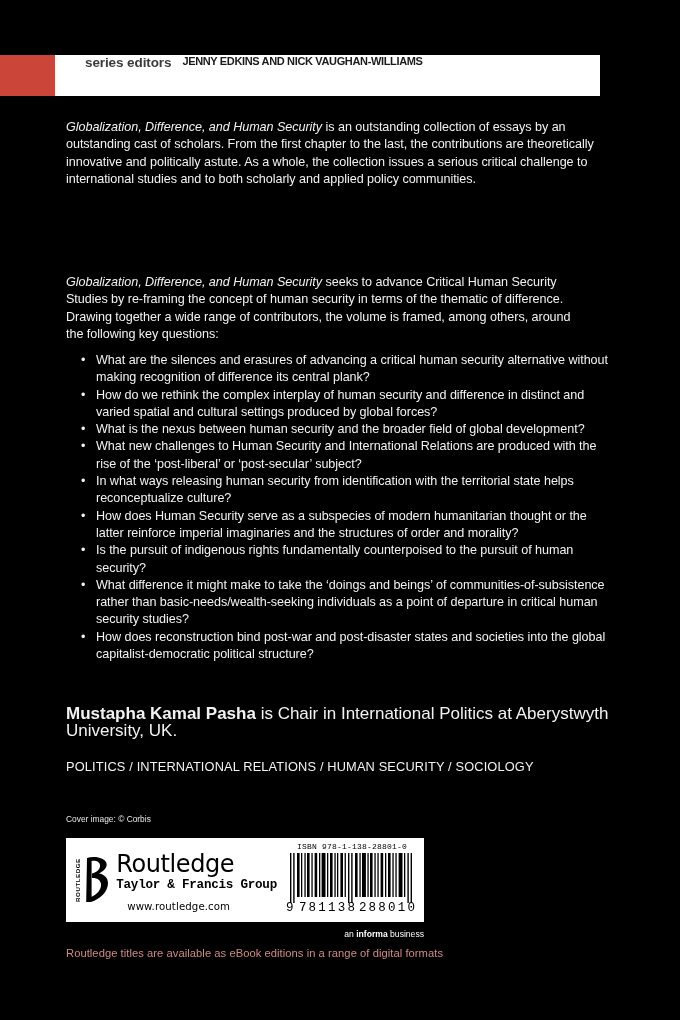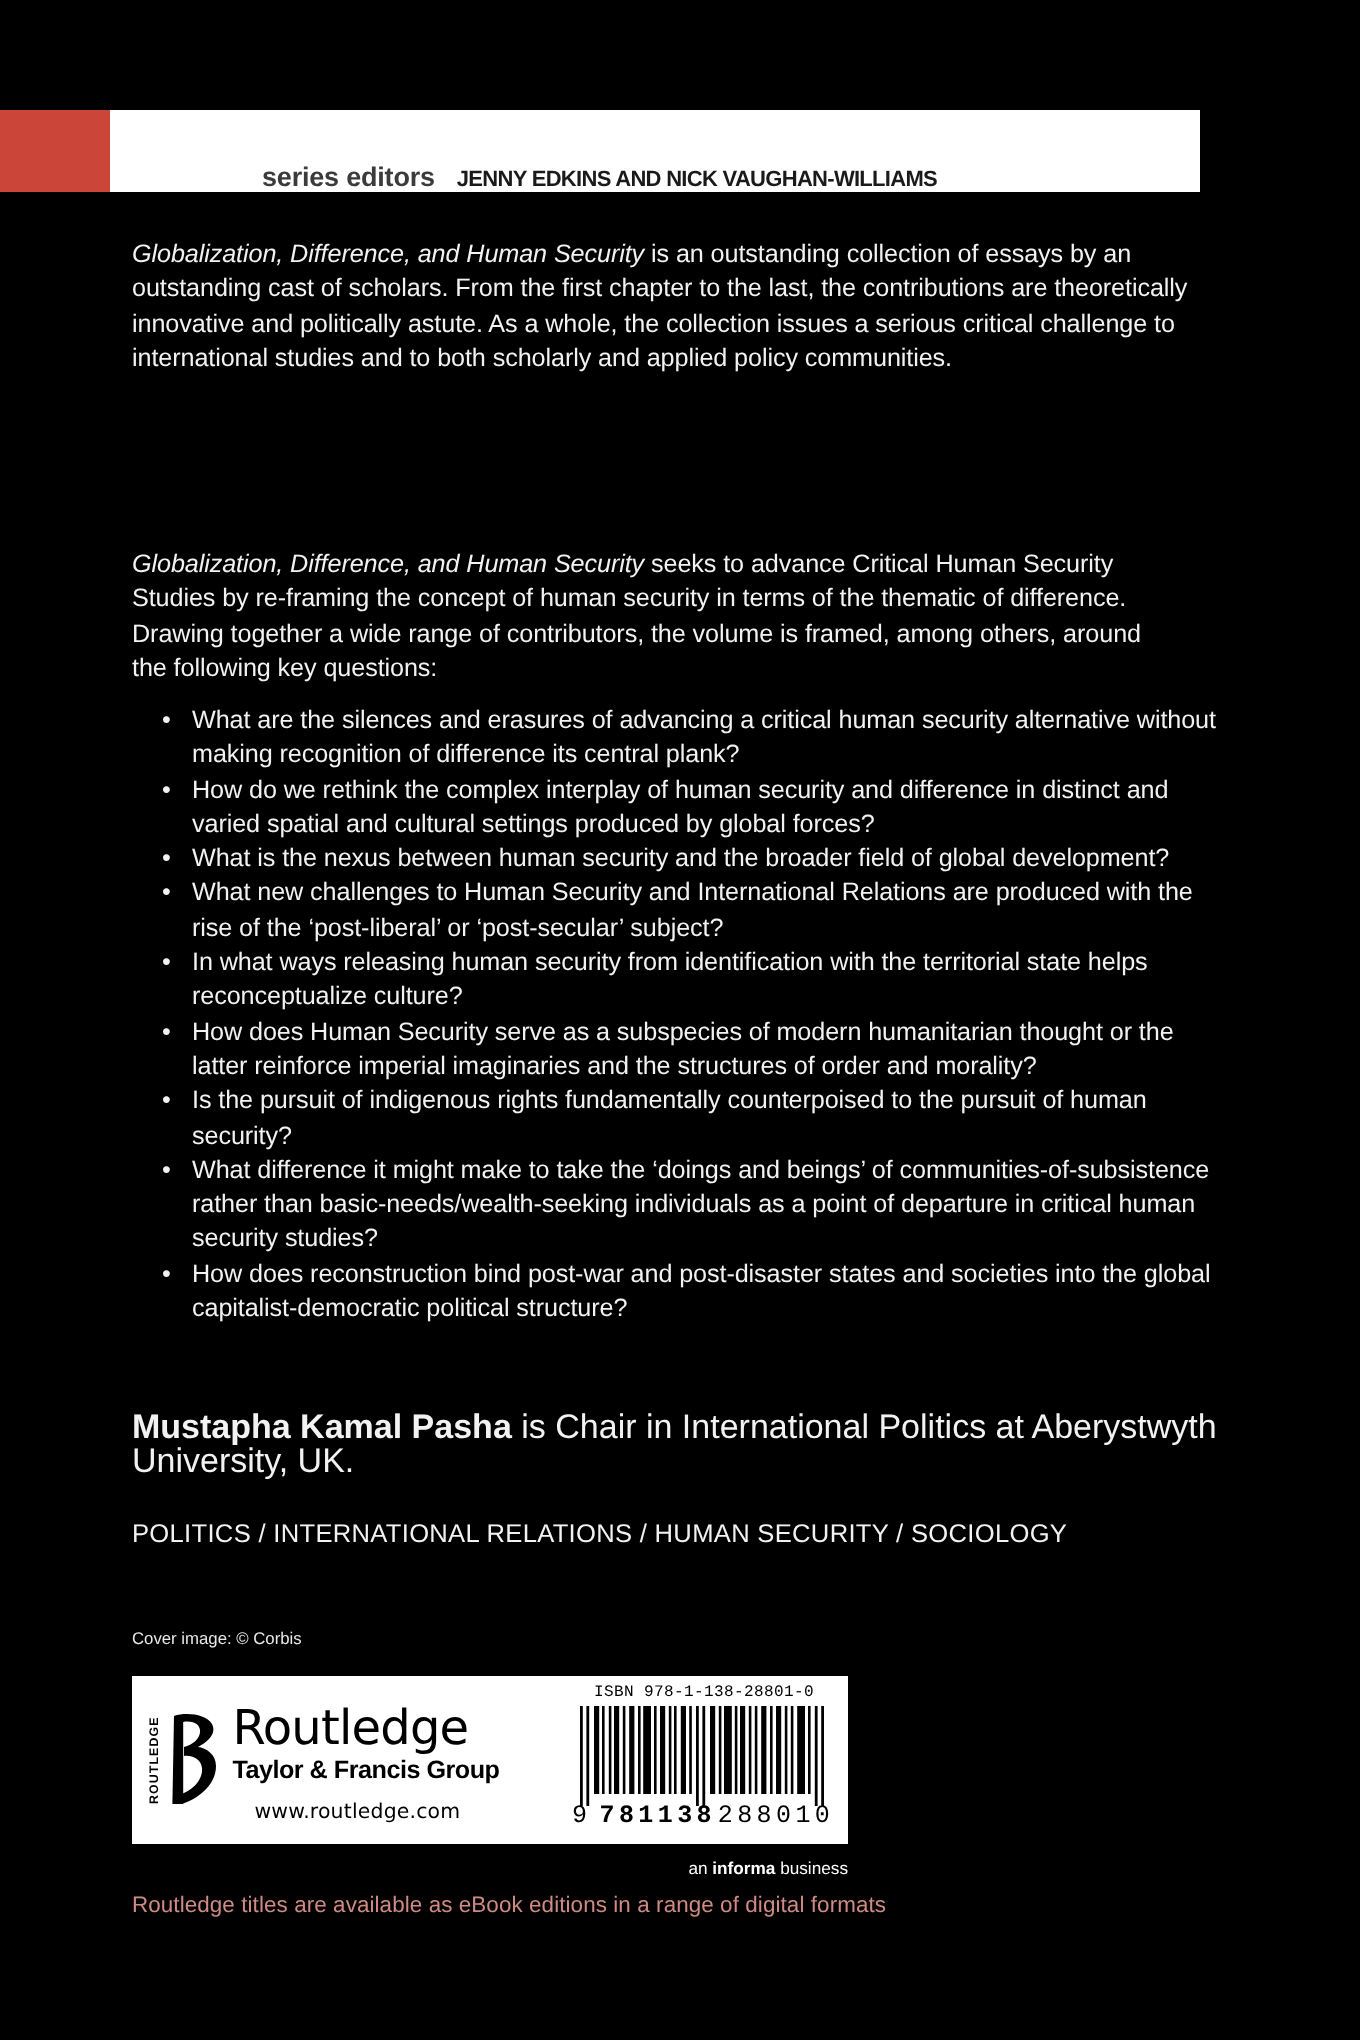--- a/index.html
+++ b/index.html
@@ -29,22 +29,22 @@
   }
   .banner-accent {
     width: 55px;
     background: #cc4539;
     flex: 0 0 55px;
   }
   .banner-body {
     flex: 1 1 auto;
     background: #ffffff;
     display: flex;
-    align-items: flex-end;
-    padding-left: 76px;
+    align-items: flex-start;
+    padding-left: 30px;
   }
   .banner-label {
     color: #3b3b3b;
     font-size: 13.5px;
     font-weight: bold;
     letter-spacing: -0.1px;
     white-space: nowrap;
   }
   .banner-names {
     color: #1a1a1a;
@@ -197,21 +197,21 @@
     letter-spacing: -0.4px;
     font-family: "DejaVu Sans", sans-serif;
     font-weight: 400;
   }
   .pub-sub {
     font-size: 12.6px;
     color: #000000;
     line-height: 14px;
     letter-spacing: -0.25px;
     font-weight: bold;
-    font-family: Liberation Sans, sans-serif;
+    font-family: Liberation Mono, monospace;
     margin-top: 1px;
   }
   .pub-url {
     font-size: 10.2px;
     color: #000000;
     margin-top: 9px;
     margin-left: 11px;
     letter-spacing: 0.1px;
     font-family: "DejaVu Sans", sans-serif;
   }
@@ -245,21 +245,21 @@
     font-size: 12.5px;
     color: #000000;
     line-height: 13px;
     letter-spacing: 0.4px;
     white-space: nowrap;
     margin-top: -1px;
     width: 132px;
     display: flex;
   }
   .ean-digits .d1 { width: 12px; text-align: left; }
-  .ean-digits .d2 { flex: 1; text-align: right; letter-spacing: 2.2px; font-weight: bold; }
+  .ean-digits .d2 { flex: 1; text-align: center; letter-spacing: 2.2px; }
   .ean-digits .d3 { flex: 1; text-align: center; letter-spacing: 2.2px; }
 
   .informa {
     position: absolute;
     left: 0;
     top: 929px;
     width: 424px;
     text-align: right;
     font-size: 8.6px;
     color: #ffffff;

